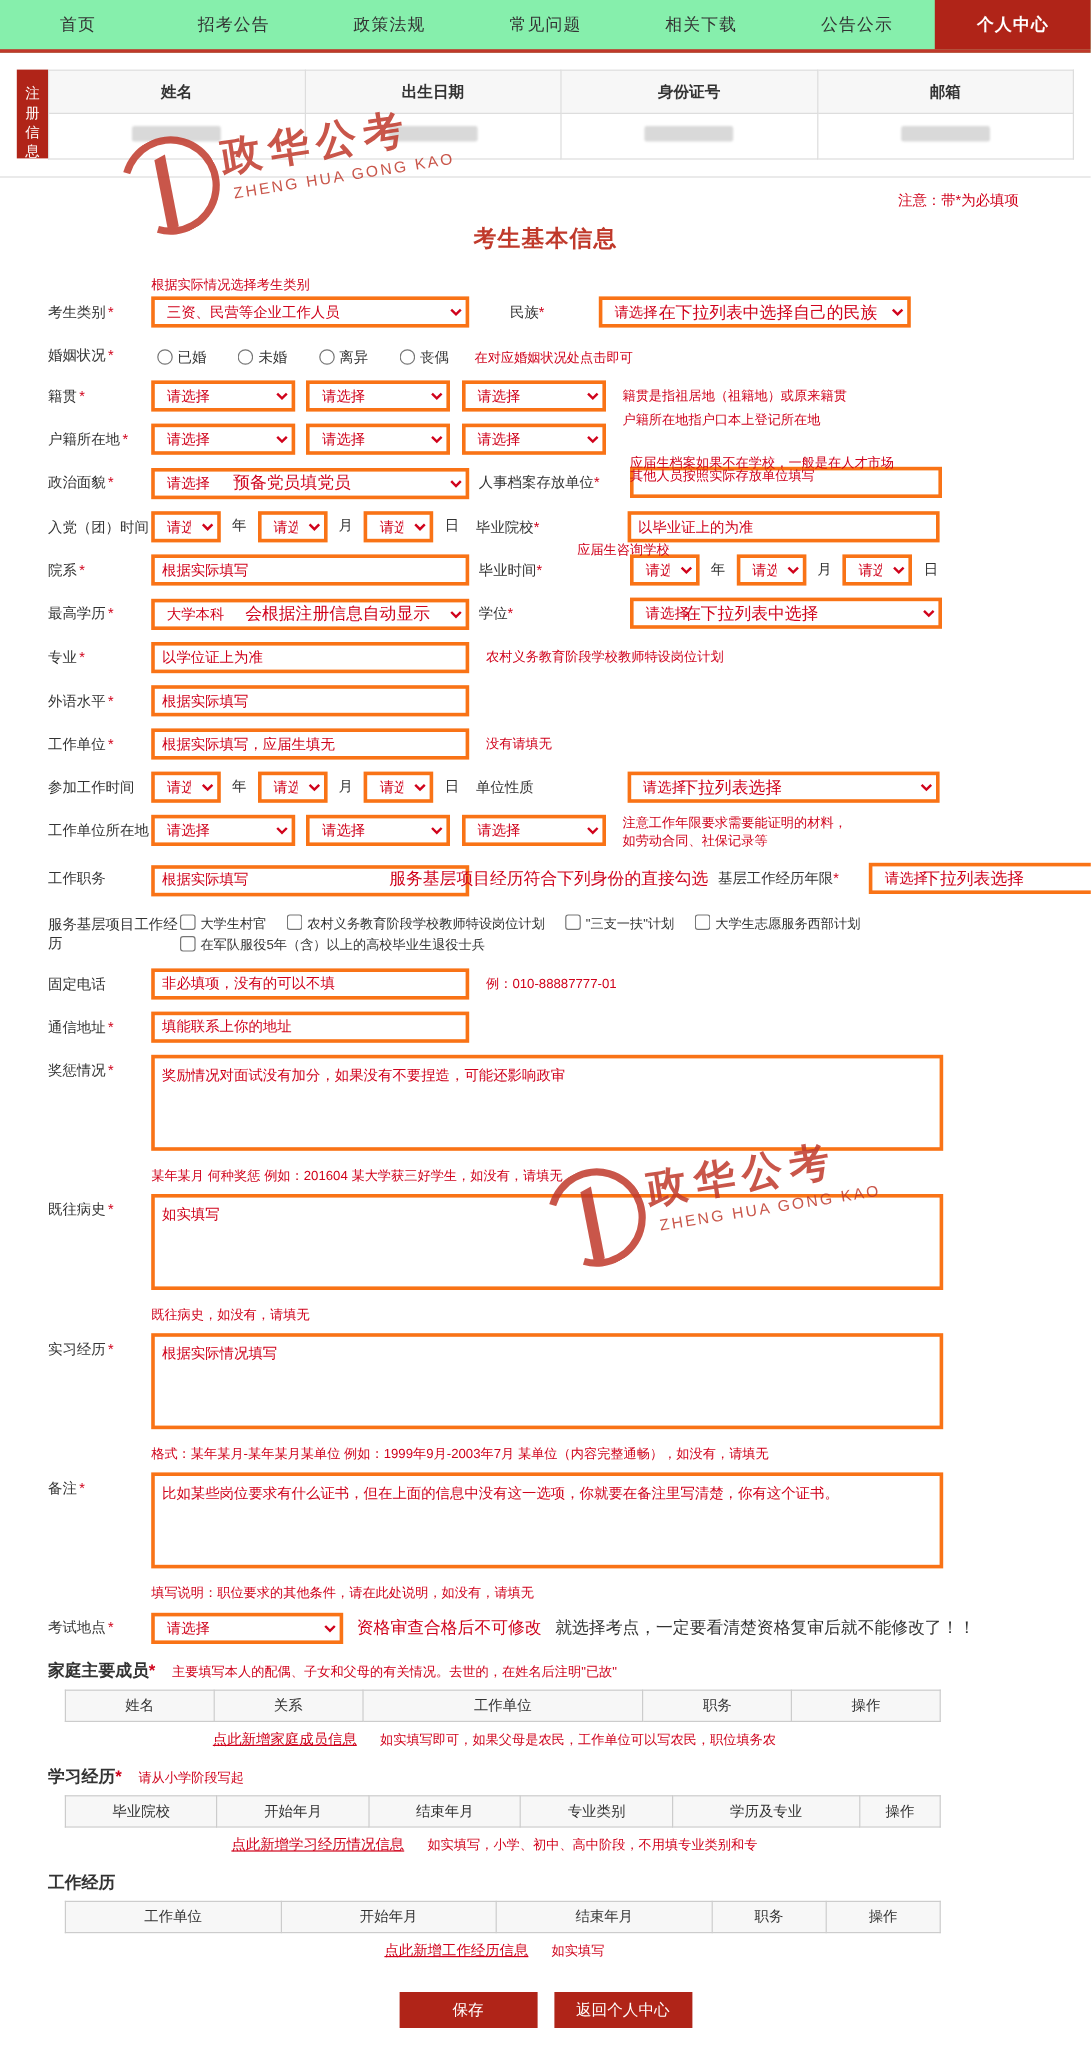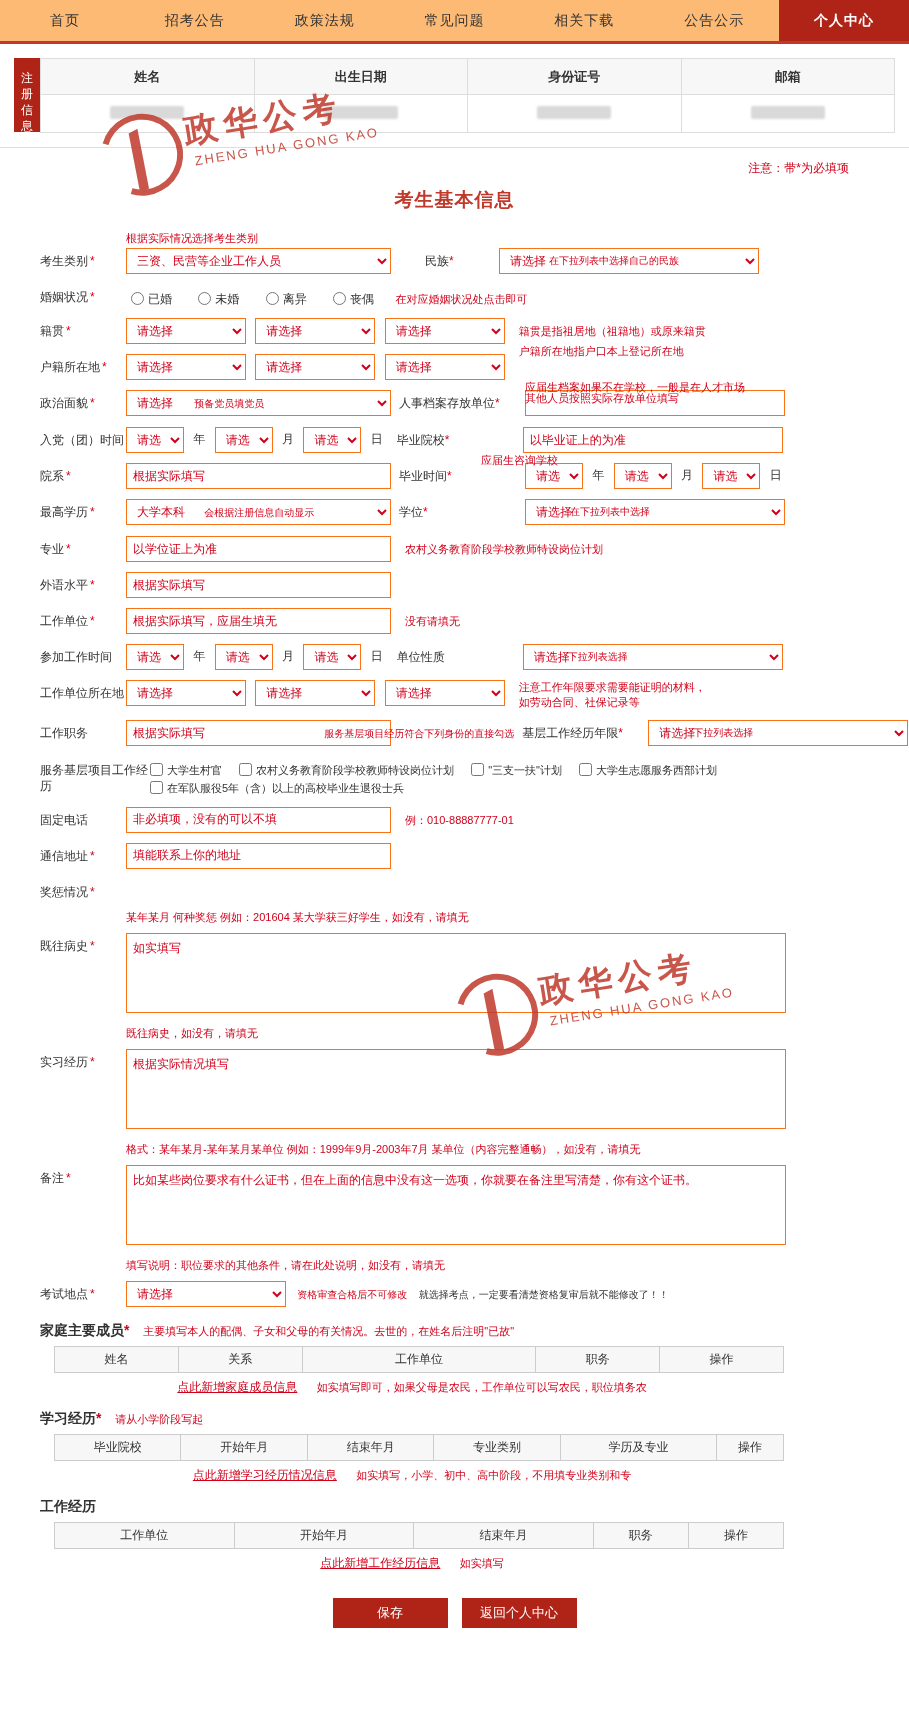--- a/index.html
+++ b/index.html
@@ -10,21 +10,21 @@
   }
   body { width: 909px; }
   .page { width: 909px; position: relative; }
 
   
   .topnav {
     display: flex;
     border-bottom: 3px solid #c0392b;
     height: 44px;
     align-items: stretch;
-    background: #fdba74;
+    background: #86efac;
   }
   .topnav .nav-item {
     flex: 1;
     display: flex; align-items: center; justify-content: center;
     font-size: 14px; color: #333;
     letter-spacing: 1px;
     cursor: pointer;
   }
   .topnav .nav-item.active {
     background: #b02418;
@@ -135,21 +135,21 @@
     line-height: 16px;
   }
   .lbl .star { color: #d0021b; margin-left: 2px; }
   .field { flex: none; }
   .hintright { color: #d0021b; font-size: 11px; padding-top: 6px; line-height: 15px; }
 
   select, input[type=text], textarea {
     font-family: "Liberation Sans", sans-serif;
     font-size: 12px;
     color: #d0021b;
-    border: 1px solid #f97316;
+    border: 3px solid #f97316;
     background: #fff;
     height: 26px;
     padding: 0 6px;
     outline: none;
   }
   select { height: 26px; }
   textarea { padding: 6px; resize: none; color: #d0021b; }
   .w265 { width: 265px; }
   .w260 { width: 260px; }
   .w160 { width: 160px; }
@@ -157,21 +157,21 @@
   .w58 { width: 58px; }
   .inline { display: inline-block; vertical-align: middle; }
   .unit { display: inline-block; margin: 0 6px; font-size: 12px; color: #333; }
 
   .radio-line { padding-top: 5px; }
   .radio-line label { margin-right: 18px; font-size: 12px; color: #333; }
   .radio-line input { vertical-align: -2px; margin-right: 4px; }
 
   .overlay-hint {
     color: #d0021b;
-    font-size: 10px;
+    font-size: 14px;
     margin-left: 8px;
     line-height: 26px;
     white-space: nowrap;
   }
   .hint-above {
     color: #d0021b;
     font-size: 11px;
     margin-left: 86px;
     margin-bottom: 2px;
   }
@@ -490,20 +490,23 @@
 
     <div class="row">
       <div class="lbl"><span>通信地址</span><span class="star">*</span></div>
       <div class="field">
         <input type="text" class="w265" value="填能联系上你的地址" style="">
       </div>
     </div>
 
     <div class="row">
       <div class="lbl"><span>奖惩情况</span><span class="star">*</span></div>
+      <div class="field">
+        <textarea style="width: 660px; height: 80px;">奖励情况对面试没有加分，如果没有不要捏造，可能还影响政审</textarea>
+      </div>
     </div>
     <div class="hint-below">某年某月 何种奖惩 例如：201604 某大学获三好学生，如没有，请填无</div>
 
     <div class="row">
       <div class="lbl"><span>既往病史</span><span class="star">*</span></div>
       <div class="field">
         <textarea style="width: 660px; height: 80px;">如实填写</textarea>
       </div>
     </div>
     <div class="hint-below">既往病史，如没有，请填无</div>

